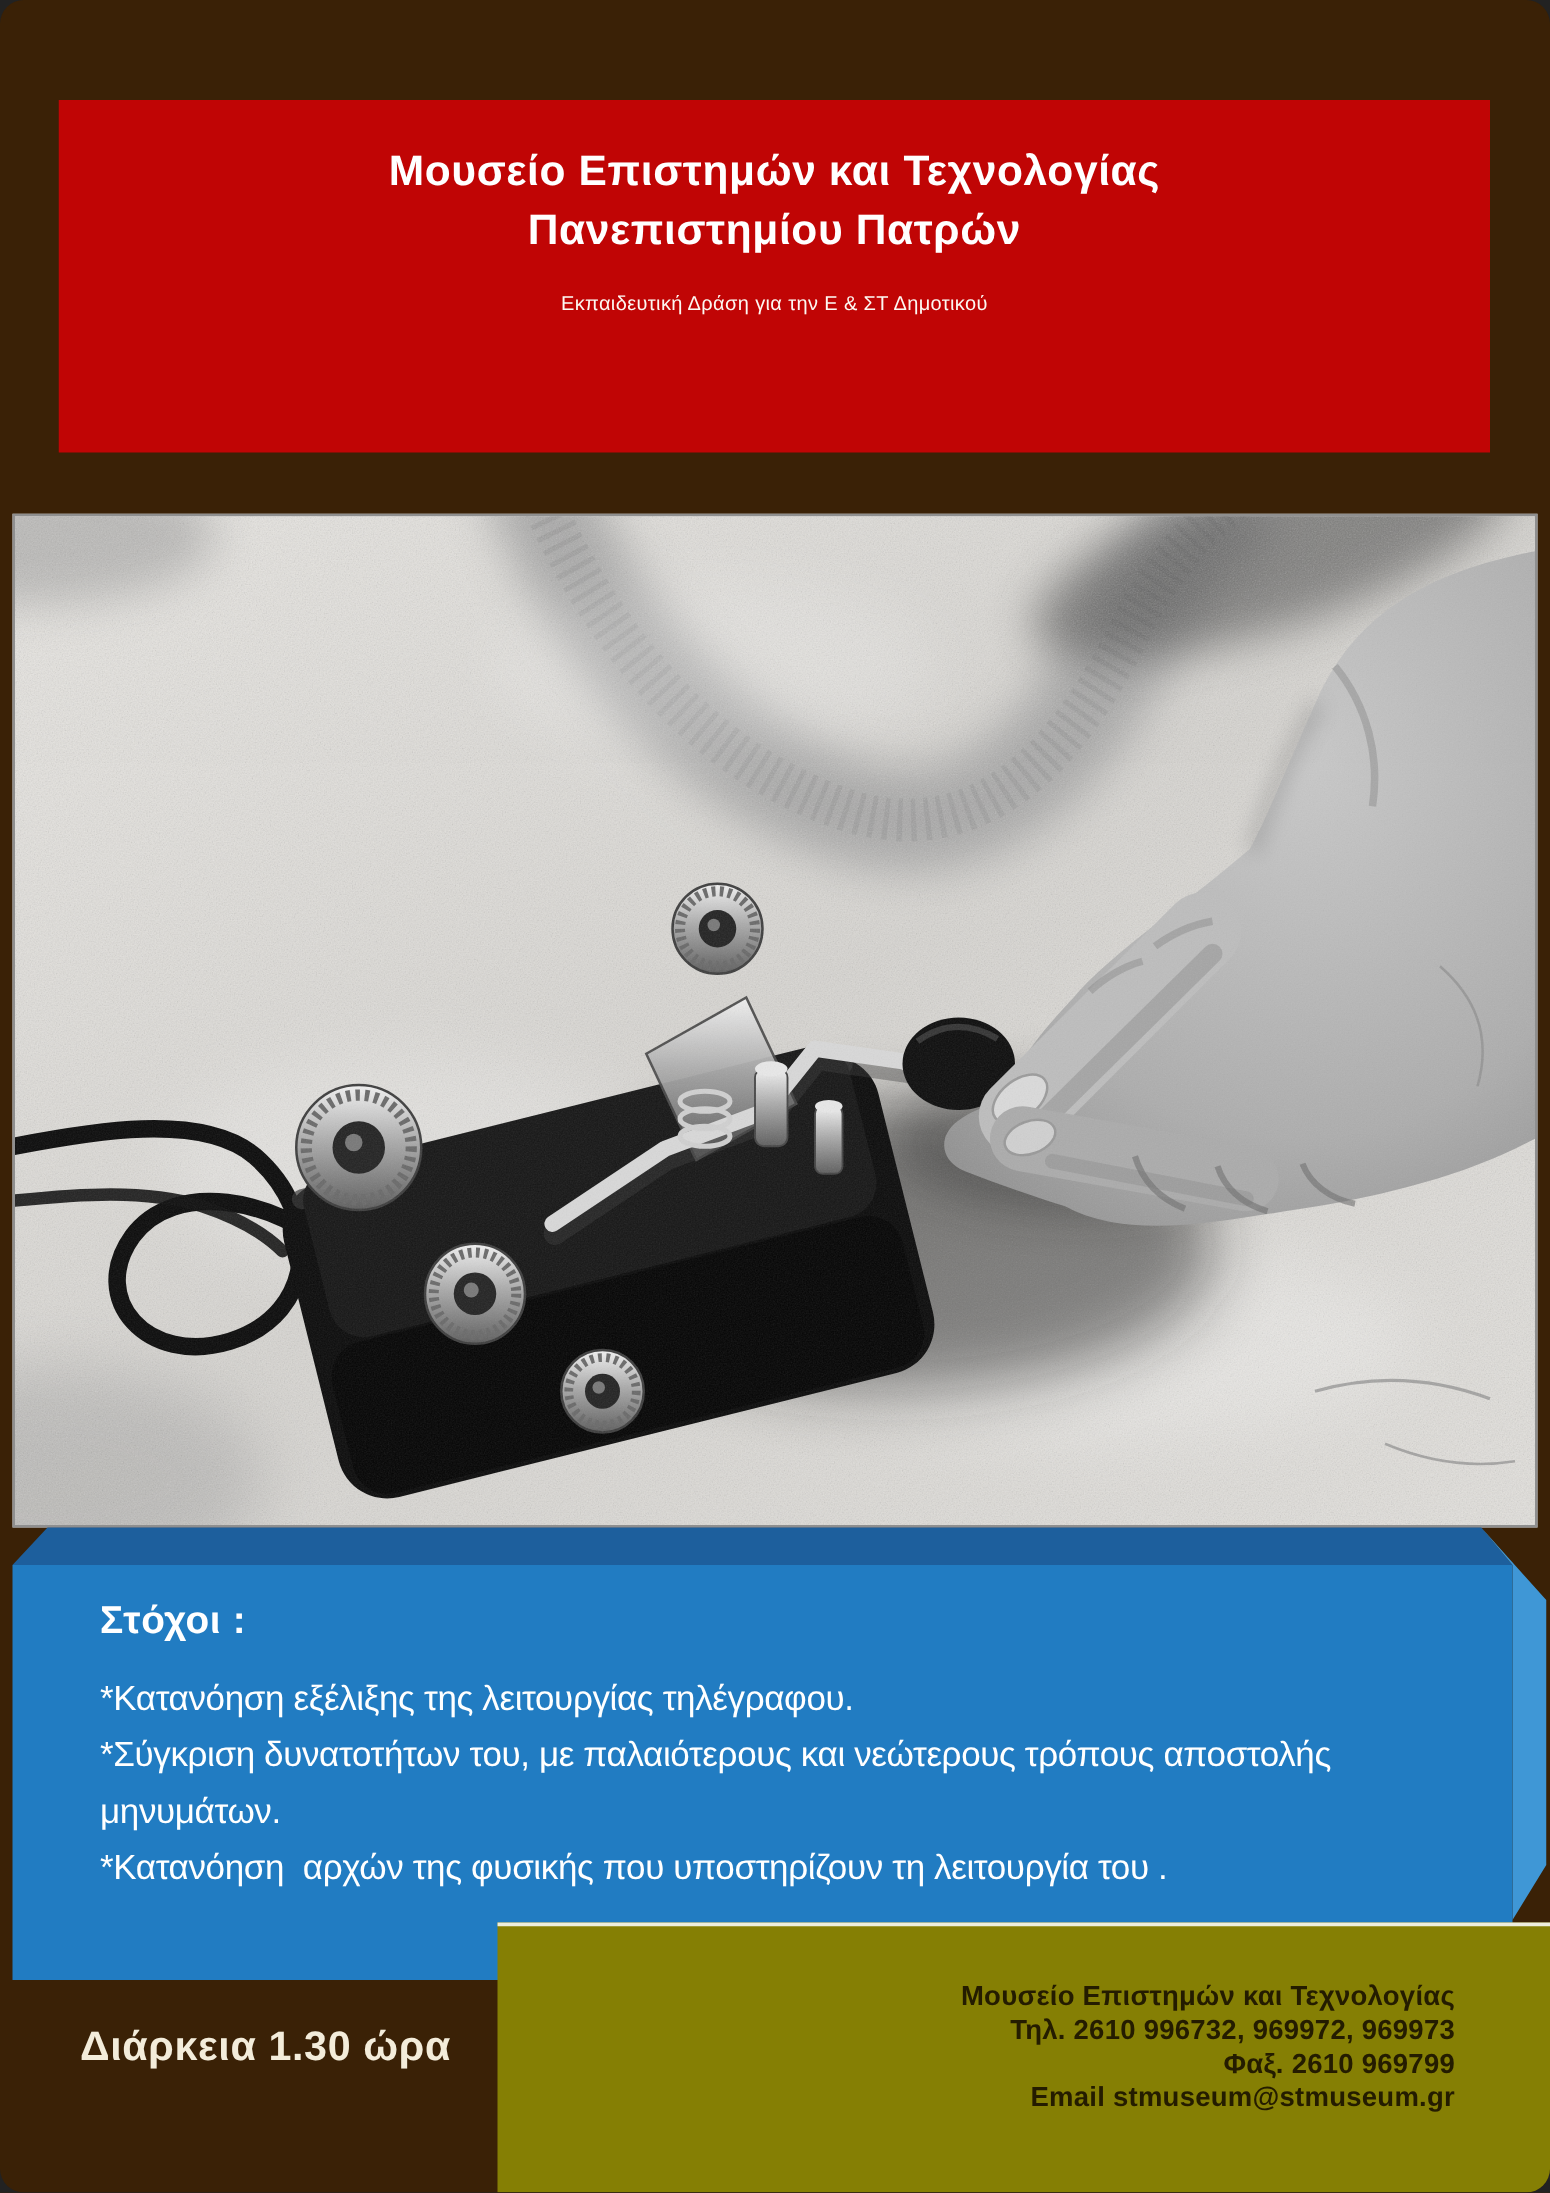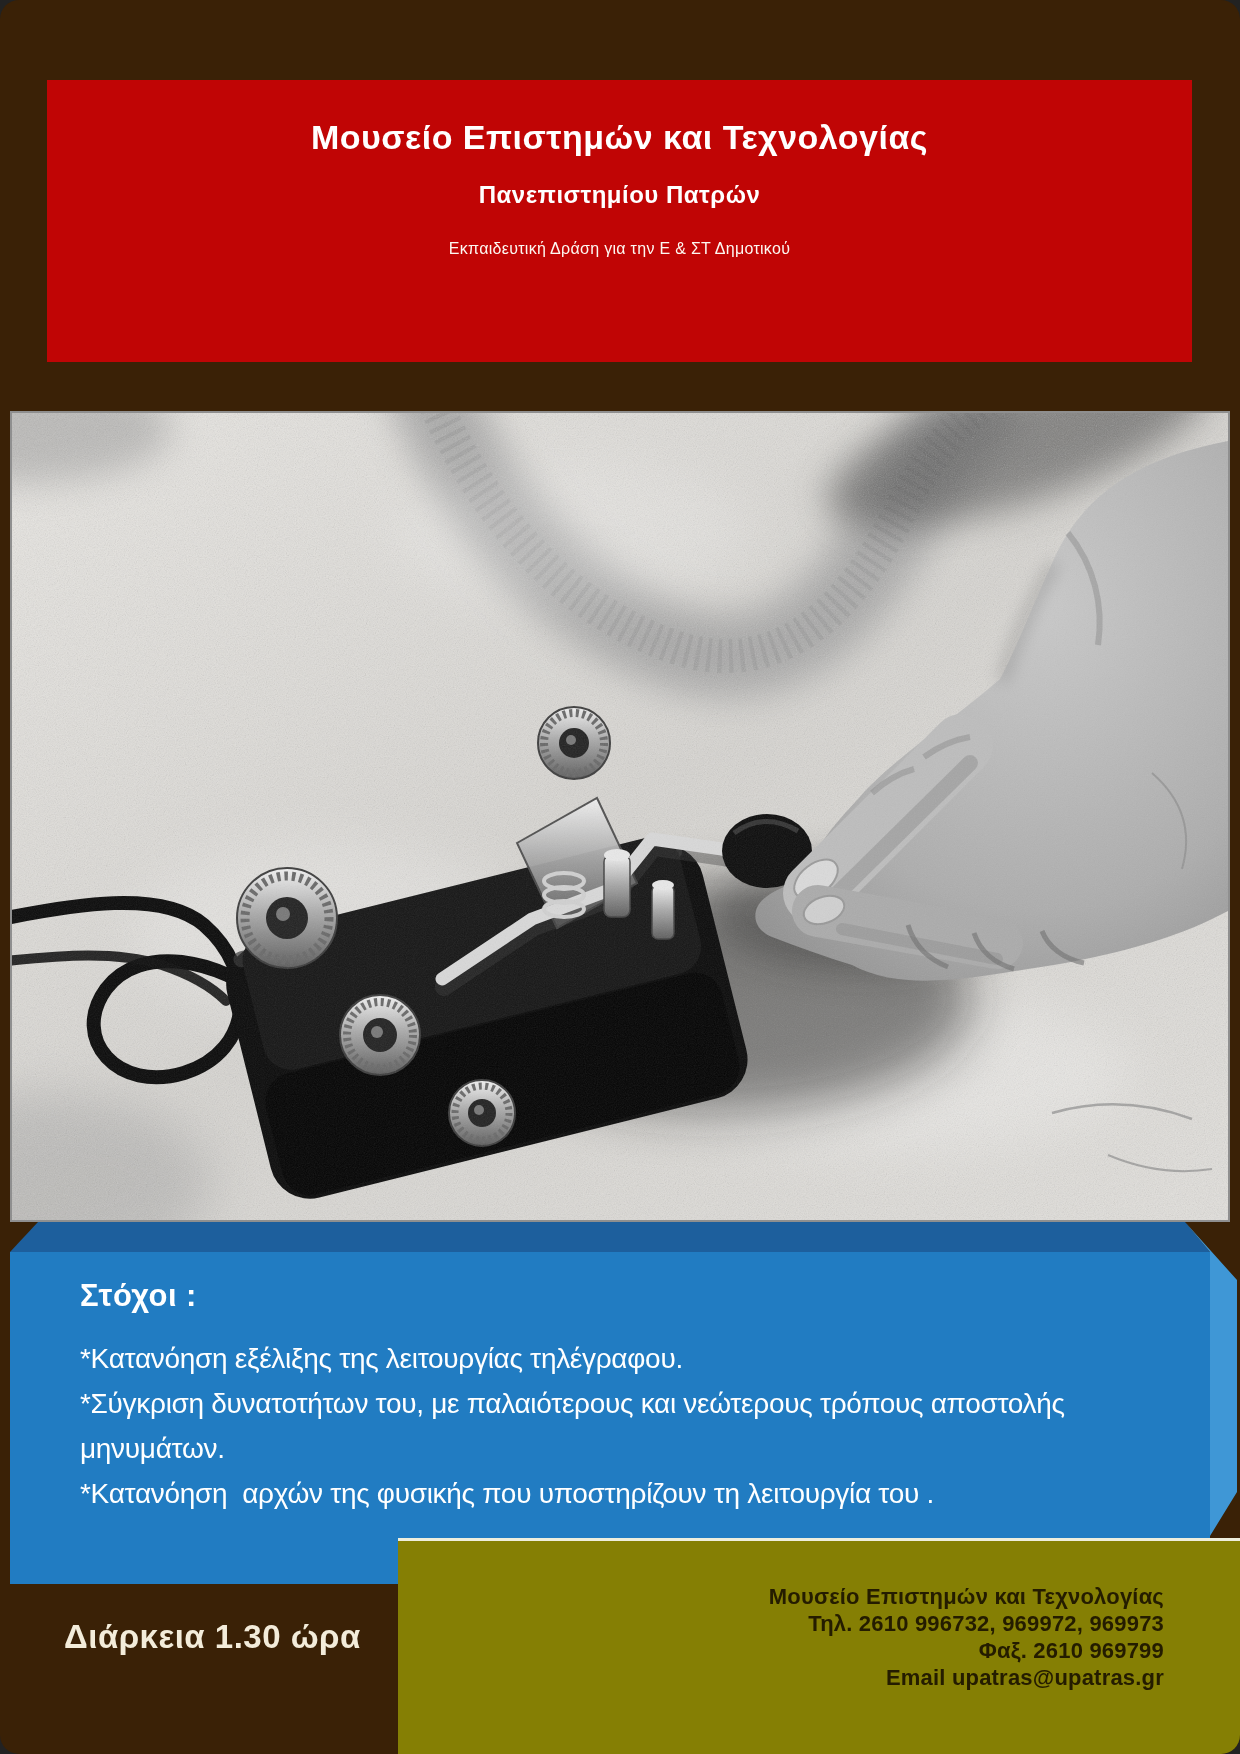--- a/index.html
+++ b/index.html
@@ -14,21 +14,21 @@
     border-radius:19px;
   }
   
   .red-banner{
     position:absolute;left:47px;top:80px;width:1145px;height:282px;
     background:#c00505;
     display:flex;flex-direction:column;align-items:center;
     text-align:center;
   }
   .banner-line1{margin-top:38px;font-size:34px;font-weight:700;color:#ffffff;letter-spacing:.5px;}
-  .banner-line2{margin-top:24px;font-size:24px;font-weight:700;color:#ffffff;letter-spacing:.5px;text-align:center;}
+  .banner-line2{margin-top:8px;font-size:34px;font-weight:700;color:#ffffff;letter-spacing:.5px;text-align:center;}
   .banner-sub{margin-top:31px;font-size:16px;font-weight:400;color:#fdf8f2;letter-spacing:.3px;}
   .banner-highlight{
     margin-top:23px;font-size:43px;font-weight:700;color:#ffc107;letter-spacing:.5px;
     -webkit-text-stroke:1.5px #9a4800;
     text-shadow:2px 2px 0 #8a4500,-1px -1px 0 #b06000,3px 3px 3px rgba(70,20,0,.55);
     white-space:nowrap;
   }
   
   .photo-frame{
     position:absolute;left:10px;top:411px;width:1220px;height:811px;
@@ -243,18 +243,18 @@
       <div class="obj-item">*Κατανόηση εξέλιξης της λειτουργίας τηλέγραφου.</div>
       <div class="obj-item">*Σύγκριση δυνατοτήτων του, με παλαιότερους και νεώτερους τρόπους αποστολής μηνυμάτων.</div>
       <div class="obj-item">*Κατανόηση  αρχών της φυσικής που υποστηρίζουν τη λειτουργία του .</div>
     </div>
   </div>
 
   <div class="olive-box">
     <div class="contact-line">Μουσείο Επιστημών και Τεχνολογίας</div>
     <div class="contact-line">Τηλ. 2610 996732, 969972, 969973</div>
     <div class="contact-line">Φαξ. 2610 969799</div>
-    <div class="contact-line">Email upatras@upatras.gr</div>
+    <div class="contact-line">Email stmuseum@stmuseum.gr</div>
   </div>
 
   <div class="duration-label">Διάρκεια 1.30 ώρα</div>
 
 </div>
 
 </body></html>

